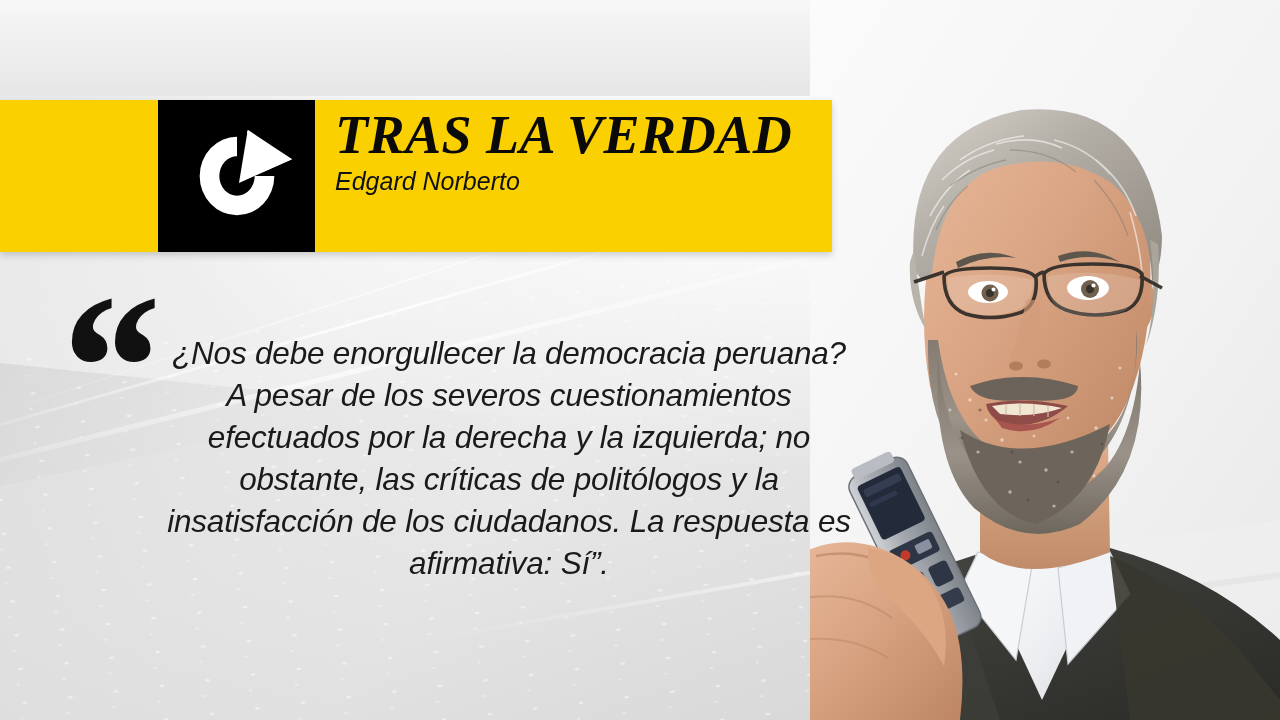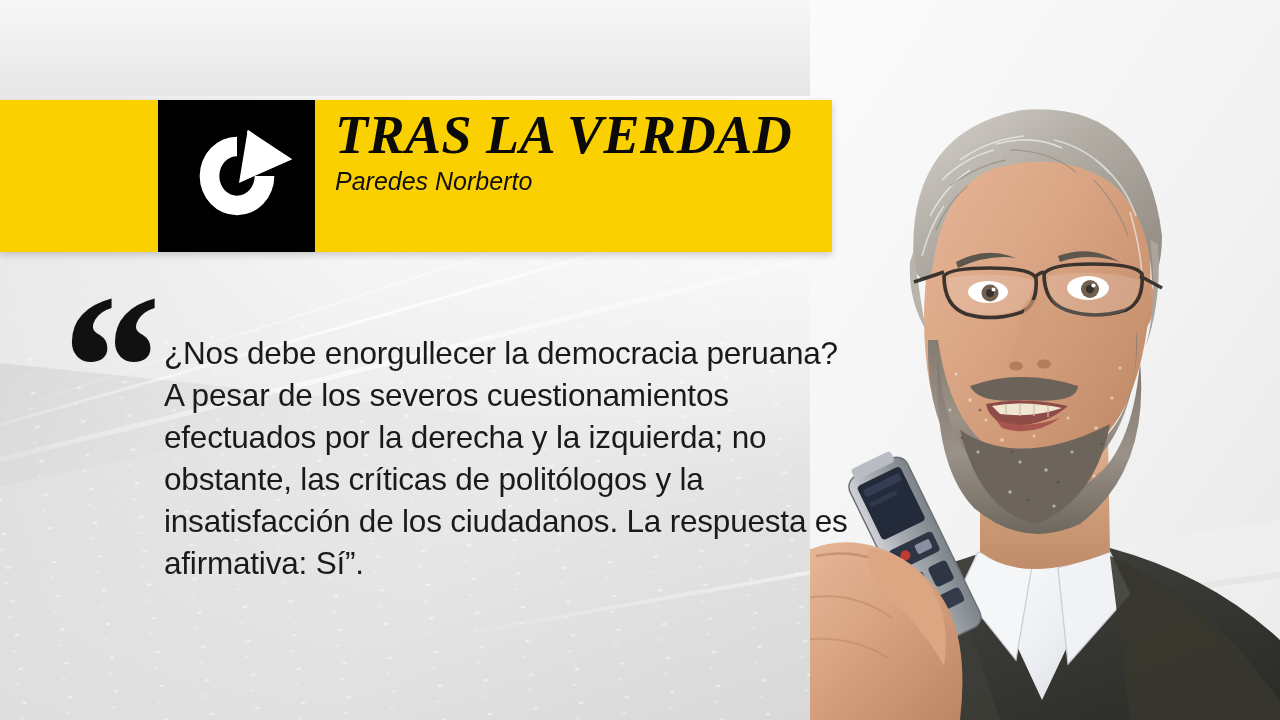--- a/index.html
+++ b/index.html
@@ -101,24 +101,25 @@
     position:absolute; left:52px; top:262px;
     font-family:"Liberation Serif", serif;
     font-size:210px; line-height:210px;
     font-weight:bold; font-style:italic;
     color:#111;
     user-select:none;
   }
   .quote-body{
     position:absolute; left:164px; top:332px; width:690px;
     font-family:"Liberation Sans", sans-serif;
-    font-weight:normal;
+    font-style:italic; font-weight:normal;
     font-size:31.5px; line-height:42px;
     color:#1a1a1a;
     letter-spacing:-.2px;
+    text-align:center;
   }
 
   
   .portrait{
     position:absolute; right:0; top:0; width:470px; height:720px;
     overflow:hidden;
   }
   .p-svg{ position:absolute; left:0; top:0; width:470px; height:720px; }
 </style>
 </head>
@@ -332,19 +333,19 @@
                L78 57
                A18 20 0 1 1 60 37 Z" fill="#ffffff"></path>
       <path d="M71 10 L62 64 L116 40 Z" fill="#ffffff"></path>
       <path d="M62 64 L96 50 L71 10 Z" fill="#000000" opacity="0"></path>
       <path d="M63 63 L116 40 L70 11 L78 44 Z" fill="#ffffff"></path>
     </svg>
   </div>
 
   <div class="head-text">
     <div class="brand-title">TRAS LA VERDAD</div>
-    <div class="brand-sub">Paredes Norberto</div>
+    <div class="brand-sub">Edgard Norberto</div>
   </div>
 
   <div class="quote-mark">“</div>
   <div class="quote-body">¿Nos debe enorgullecer la democracia peruana? A pesar de los severos cuestionamientos efectuados por la derecha y la izquierda; no obstante, las críticas de politólogos y la insatisfacción de los ciudadanos. La respuesta es afirmativa: Sí”.</div>
 
 </div>
 
 </body></html>

